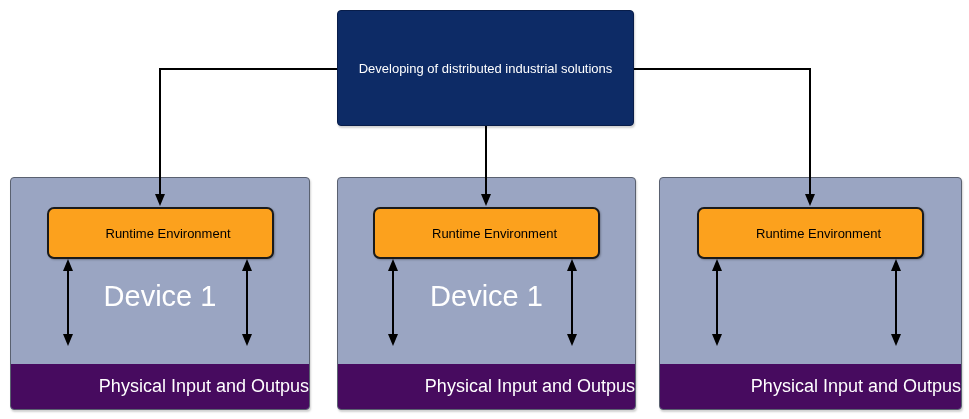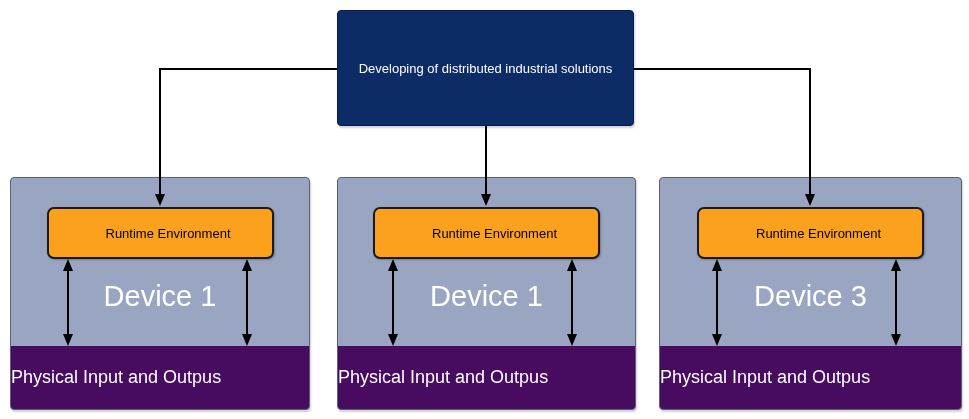--- a/index.html
+++ b/index.html
@@ -78,26 +78,26 @@
     line-height: 36px;
     text-align: center;
     color: var(--text-light, #ffffff);
     font-size: 29px;
   }
   .io-bar {
     position: absolute;
     bottom: 0;
     left: 0;
     right: 0;
-    height: 63px;
+    height: 45px;
     background: var(--io-bg, #470b5f);
     border-radius: 0 0 3px 3px;
     display: flex;
     align-items: center;
-    justify-content: flex-start;
+    justify-content: flex-end;
   }
   .io-bar span {
     color: var(--text-light, #ffffff);
     font-size: 18px;
     text-align: center;
   }
   .connectors {
     position: absolute;
     left: 0;
     top: 0;
@@ -132,21 +132,20 @@
     <div class="device-label">Device 1</div>
     <div class="io-bar">
       <span>Physical Input and Outpus</span>
     </div>
   </div>
 
   <div class="device" style="left:659px; width:303px;">
     <div class="runtime">
       <span>Runtime Environment</span>
     </div>
-    <div class="device-label">Device 3</div>
     <div class="io-bar">
       <span>Physical Input and Outpus</span>
     </div>
   </div>
 
   <svg class="connectors" viewBox="0 0 969 419" xmlns="http://www.w3.org/2000/svg">
     <g stroke="#000000" stroke-width="2" fill="none">
 
       <polyline points="337,69 160,69 160,196"></polyline>
 

